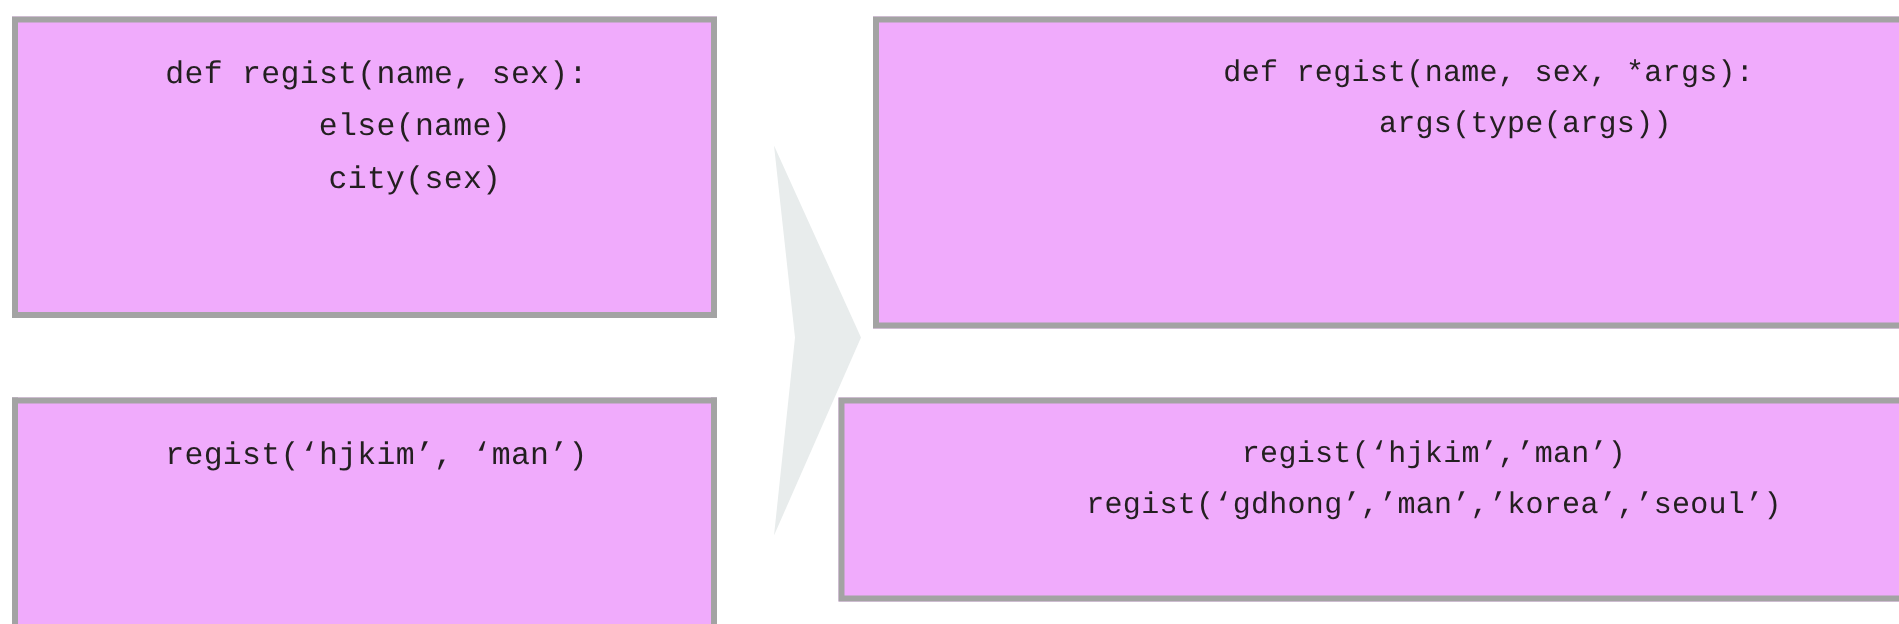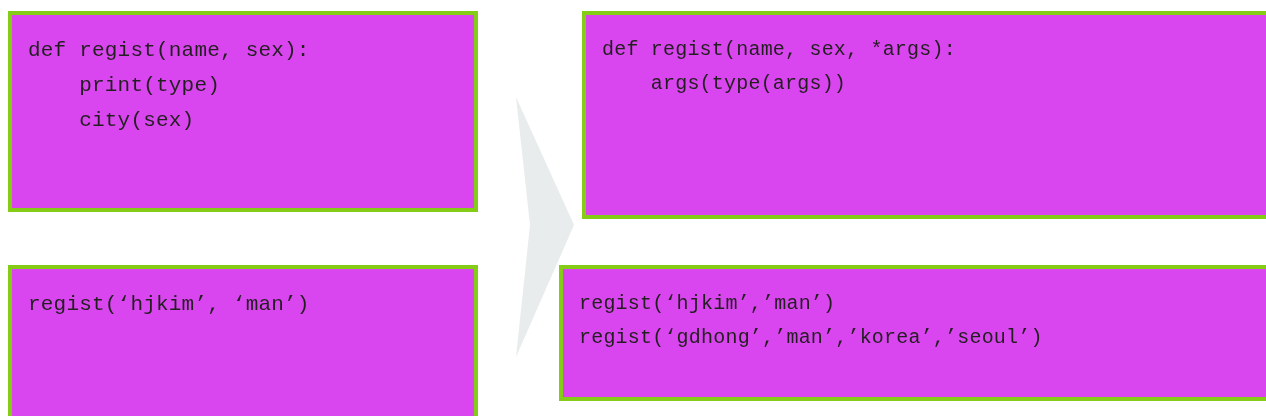--- a/index.html
+++ b/index.html
@@ -19,23 +19,24 @@
     position: absolute;
     left: 0;
     top: 0;
     width: 1266px;
     height: 416px;
   }
 
   .code-box {
     position: absolute;
     box-sizing: border-box;
-    background: #d946ef;
-    border: 4px solid #84cc16;
+    background: #f0abfc;
+    border: 4px solid #a3a3a3;
     overflow: hidden;
+    text-align: center;
   }
 
   
   #box-before-def {
     left: 8px;
     top: 11px;
     width: 470px;
     height: 201px;
   }
   #box-before-call {
@@ -90,21 +91,21 @@
   }
 </style>
 </head>
 <body>
 
 <div class="canvas">
 
   <div class="code-box" id="box-before-def">
     <div class="code-body">
       <div class="code-line">def regist(name, sex):</div>
-      <div class="code-line">    print(type)</div>
+      <div class="code-line">    else(name)</div>
       <div class="code-line">    city(sex)</div>
     </div>
   </div>
 
   <div class="code-box" id="box-before-call">
     <div class="code-body">
       <div class="code-line">regist(‘hjkim’, ‘man’)</div>
     </div>
   </div>
 

